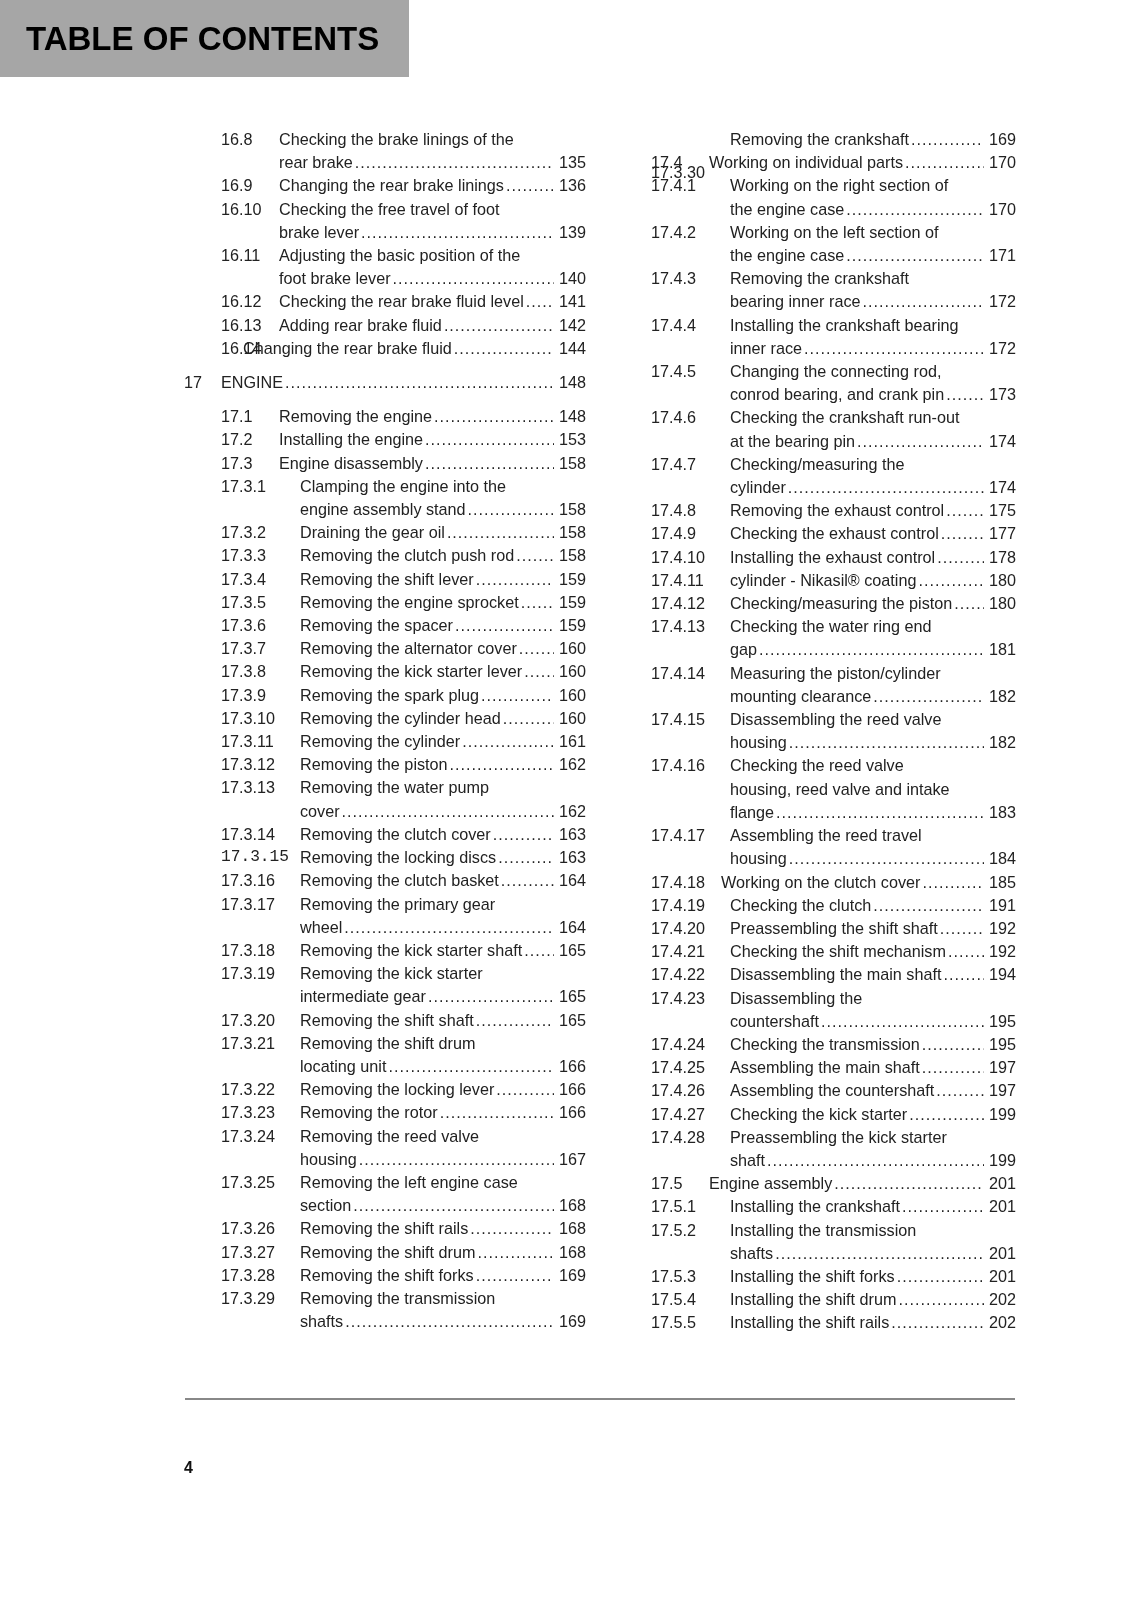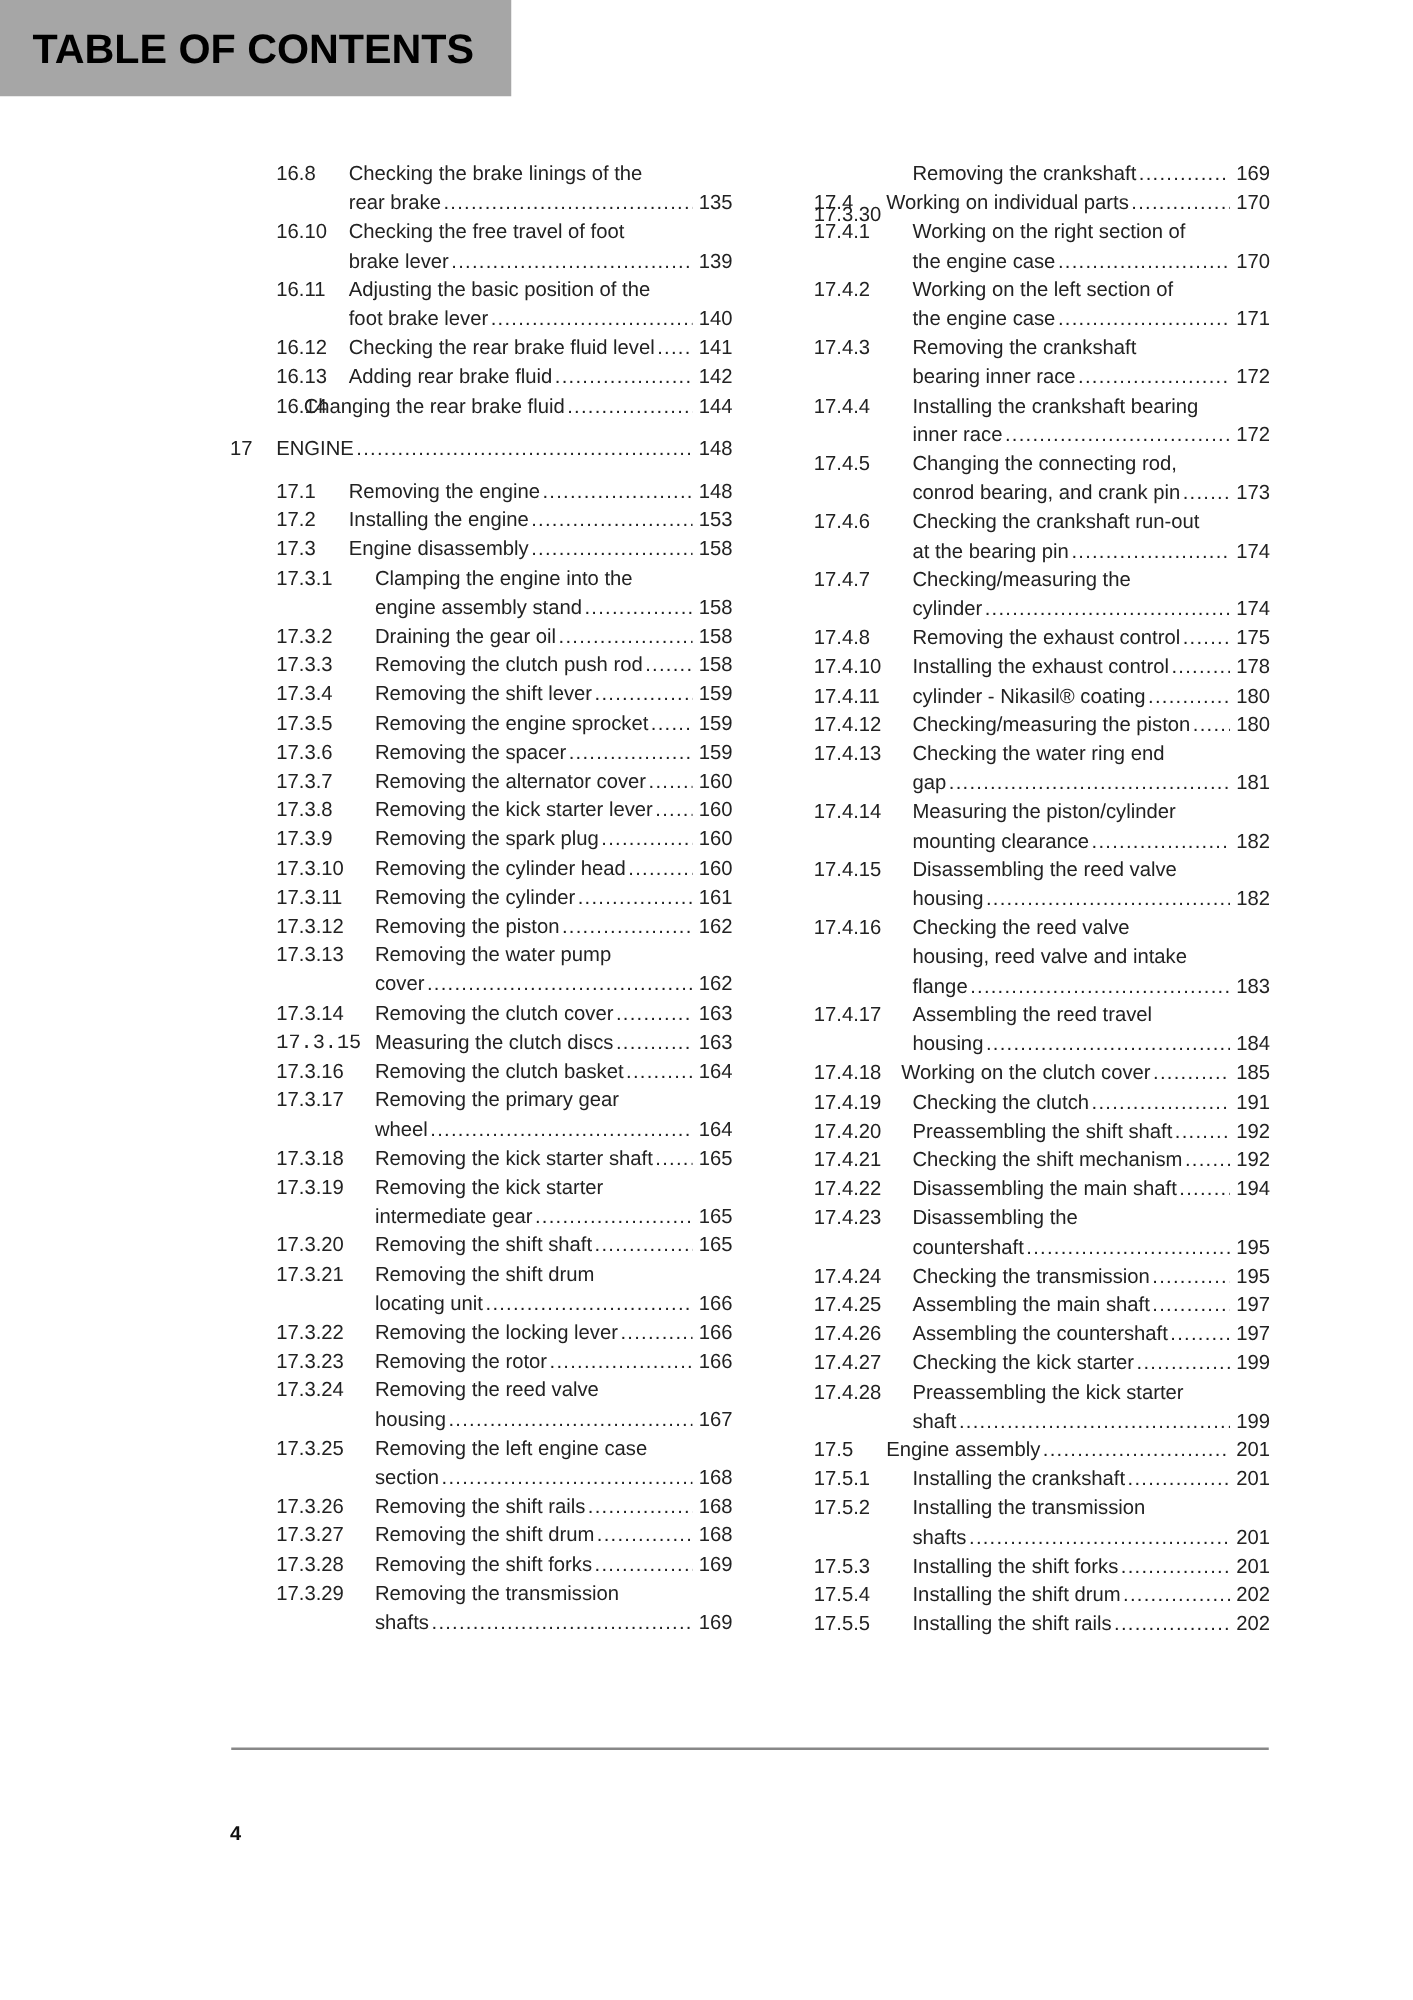--- a/index.html
+++ b/index.html
@@ -52,20 +52,30 @@
           <span class="txt">Checking the brake linings of the</span>
         </div>
         <div class="line">
           <span class="txt">rear brake</span>
           <span class="dots"></span>
           <span class="pg">135</span>
         </div>
       </div>
     </div>
     <div class="entry">
+      <span class="num" style="left: 37px;">16.9</span>
+      <div class="body" style="margin-left: 95px;">
+        <div class="line">
+          <span class="txt">Changing the rear brake linings</span>
+          <span class="dots"></span>
+          <span class="pg">136</span>
+        </div>
+      </div>
+    </div>
+    <div class="entry">
       <span class="num" style="left: 37px;">16.10</span>
       <div class="body" style="margin-left: 95px;">
         <div class="line">
           <span class="txt">Checking the free travel of foot</span>
         </div>
         <div class="line">
           <span class="txt">brake lever</span>
           <span class="dots"></span>
           <span class="pg">139</span>
         </div>
@@ -297,21 +307,21 @@
           <span class="txt">Removing the clutch cover</span>
           <span class="dots"></span>
           <span class="pg">163</span>
         </div>
       </div>
     </div>
     <div class="entry">
       <span class="num" style="left: 37px; font-family: Liberation Mono, monospace;">17.3.15</span>
       <div class="body" style="margin-left: 116px;">
         <div class="line">
-          <span class="txt">Measuring the clutch discs</span>
+          <span class="txt">Removing the locking discs</span>
           <span class="dots"></span>
           <span class="pg">163</span>
         </div>
       </div>
     </div>
     <div class="entry">
       <span class="num" style="left: 37px;">17.3.16</span>
       <div class="body" style="margin-left: 116px;">
         <div class="line">
           <span class="txt">Removing the clutch basket</span>
@@ -581,20 +591,30 @@
         </div>
       </div>
     </div>
     <div class="entry">
       <span class="num" style="left: 0px;">17.4.8</span>
       <div class="body" style="margin-left: 79px;">
         <div class="line">
           <span class="txt">Removing the exhaust control</span>
           <span class="dots"></span>
           <span class="pg">175</span>
+        </div>
+      </div>
+    </div>
+    <div class="entry">
+      <span class="num" style="left: 0px;">17.4.9</span>
+      <div class="body" style="margin-left: 79px;">
+        <div class="line">
+          <span class="txt">Checking the exhaust control</span>
+          <span class="dots"></span>
+          <span class="pg">177</span>
         </div>
       </div>
     </div>
     <div class="entry">
       <span class="num" style="left: 0px;">17.4.10</span>
       <div class="body" style="margin-left: 79px;">
         <div class="line">
           <span class="txt">Installing the exhaust control</span>
           <span class="dots"></span>
           <span class="pg">178</span>

